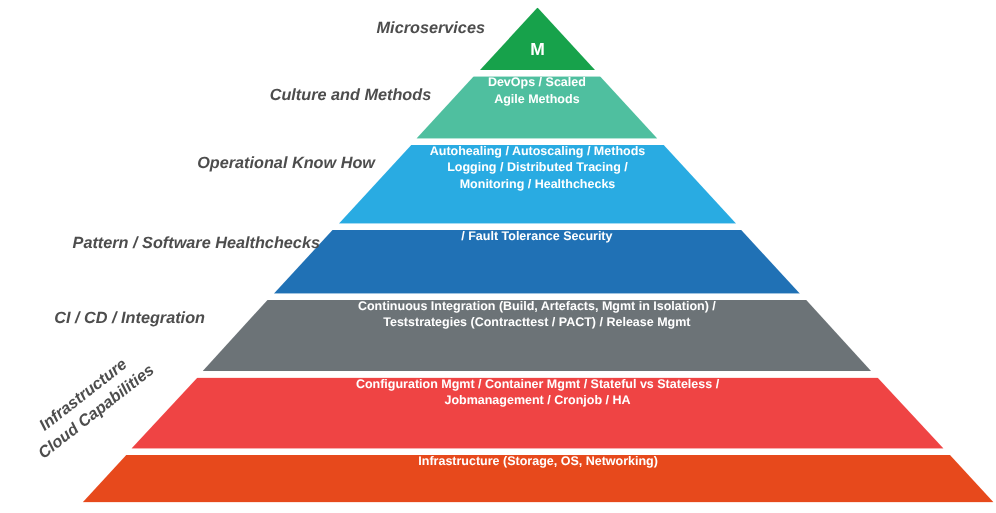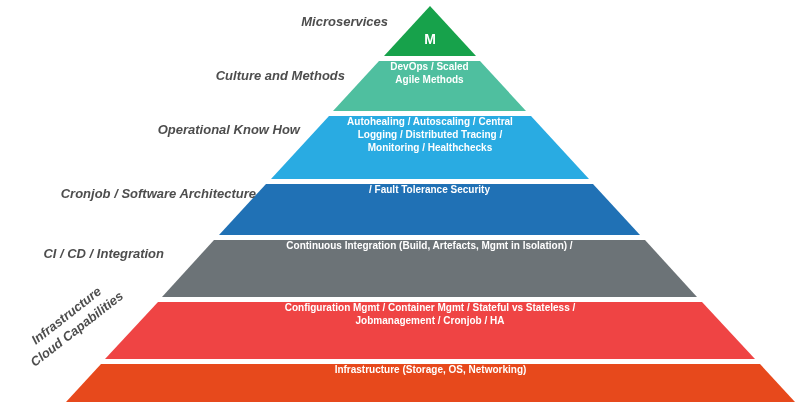--- a/index.html
+++ b/index.html
@@ -76,45 +76,46 @@
   <div class="layer l1" style="background-color: rgb(23, 162, 75);">
     <div class="ln">M</div>
   </div>
 
   <div class="layer l2" style="background-color: rgb(79, 191, 159);">
     <div class="ln">DevOps / Scaled</div>
     <div class="ln">Agile Methods</div>
   </div>
 
   <div class="layer l3" style="background-color: rgb(41, 171, 226);">
-    <div class="ln">Autohealing / Autoscaling / Central</div>
+    <div class="ln">Autohealing / Autoscaling / Methods</div>
     <div class="ln">Logging / Distributed Tracing /</div>
     <div class="ln">Monitoring / Healthchecks</div>
   </div>
 
   <div class="layer l4" style="background-color: rgb(32, 113, 181);">
     <div class="ln">/ Fault Tolerance Security</div>
   </div>
 
   <div class="layer l5" style="background-color: rgb(108, 115, 119);">
     <div class="ln">Continuous Integration (Build, Artefacts, Mgmt in Isolation) /</div>
+    <div class="ln">Teststrategies (Contracttest / PACT) /  Release Mgmt</div>
   </div>
 
   <div class="layer l6" style="background-color: #ef4444;">
     <div class="ln">Configuration Mgmt / Container Mgmt / Stateful vs Stateless /</div>
     <div class="ln">Jobmanagement / Cronjob  / HA</div>
   </div>
 
   <div class="layer l7" style="background-color: rgb(231, 73, 28);">
     <div class="ln">Infrastructure (Storage, OS, Networking)</div>
   </div>
 
   <div class="side-label sl1">Microservices</div>
   <div class="side-label sl2">Culture and Methods</div>
   <div class="side-label sl3">Operational Know How</div>
-  <div class="side-label sl4">Cronjob / Software Architecture</div>
+  <div class="side-label sl4">Pattern / Software Healthchecks</div>
   <div class="side-label sl5">CI / CD / Integration</div>
   <div class="side-label sl6">
     <div>Infrastructure</div>
     <div>Cloud Capabilities</div>
   </div>
 
 </div>
 
 </body></html>

